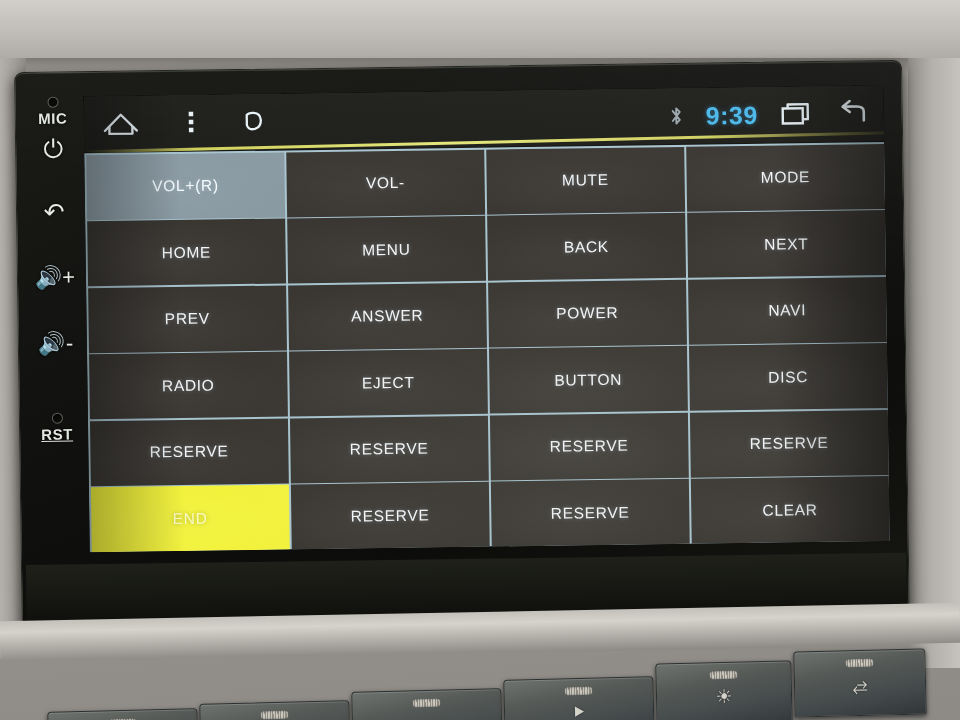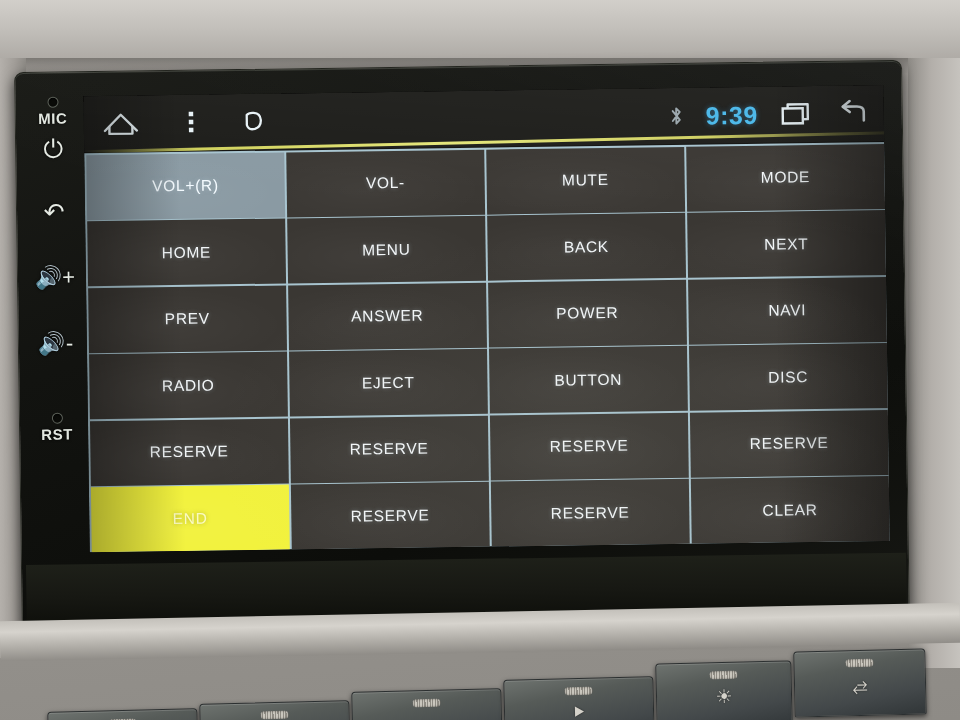--- a/index.html
+++ b/index.html
@@ -240,21 +240,21 @@
       </div>
 
       <div class="bezel-ctl" style="margin-top:42px;">
         <span class="glyph-sm glyph">🔊+</span>
       </div>
 
       <div class="bezel-ctl" style="margin-top:44px;">
         <span class="glyph-sm glyph">🔊-</span>
       </div>
 
-      <div class="bezel-ctl" style="margin-top:58px;">
+      <div class="bezel-ctl" style="margin-top:58px;text-decoration:underline;">
         <span class="pinhole"></span>
         <span class="bezel-lbl">RST</span>
       </div>
     </div>
 
     <div id="screen">
 
       <div id="status-bar">
         <div id="status-left">
 

